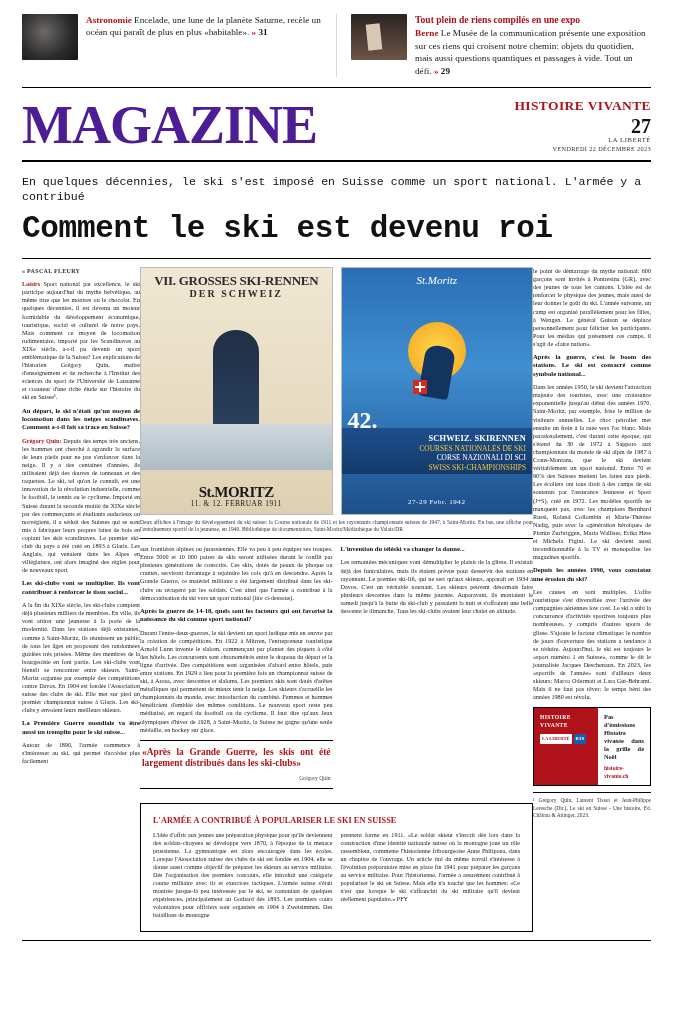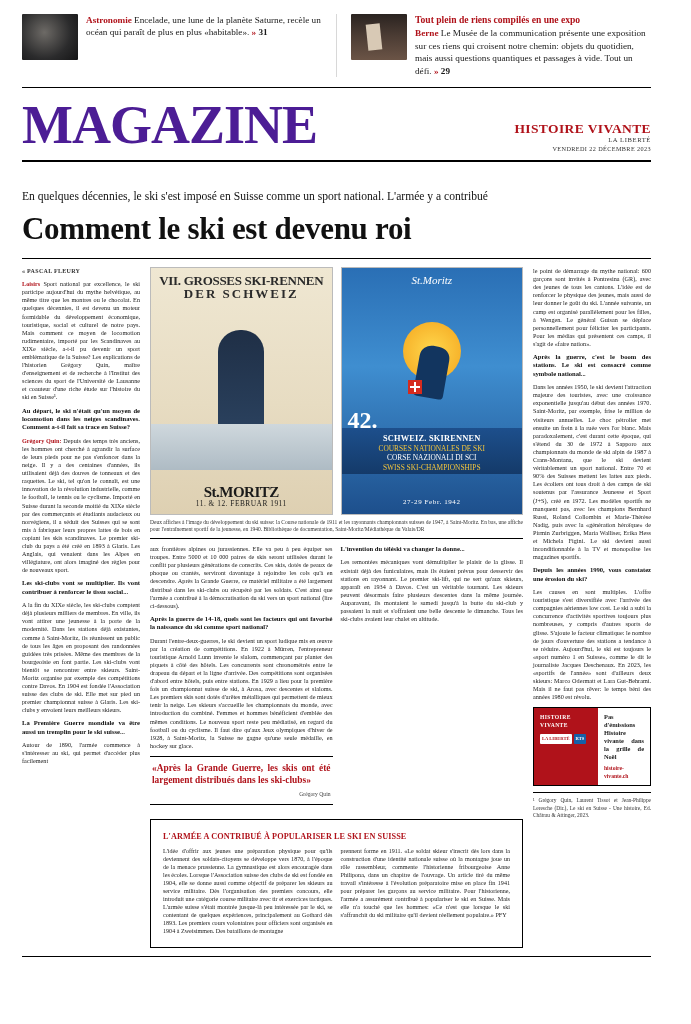--- a/index.html
+++ b/index.html
@@ -35,59 +35,59 @@
   }
   .mast-right{text-align:right;line-height:1.05;}
   .mast-right .rubric{color:#b0121a;font-weight:bold;font-size:13.5px;letter-spacing:.4px;}
   .mast-right .num{font-weight:bold;font-size:20px;margin-top:2px;}
   .mast-right .paper{font-size:6.6px;letter-spacing:.6px;color:#333;}
   .mast-right .date{font-size:6.2px;letter-spacing:.4px;color:#333;margin-top:2px;}
 
   .rule2{height:2px;background:#000;margin:0 22px;}
 
   
-  .headblock{padding:27px 22px 0 22px;}
+  .headblock{padding:12px 22px 0 22px;font-family:Liberation Mono, monospace;}
   .chapeau{font-size:11.6px;line-height:15px;}
   .bigtitle{font-weight:bold;font-size:31px;line-height:34px;margin-top:8px;letter-spacing:-.3px;}
   .rule3{height:1px;background:#000;margin:12px 22px 0 22px;}
 
   
-  .main{display:flex;padding:8px 22px 0 22px;gap:10px;box-sizing:border-box;}
+  .main{display:flex;padding:8px 22px 0 22px;box-sizing:border-box;}
   .col{font-size:6.2px;line-height:8.1px;text-align:justify;color:#1a1a1a;}
   .col p{margin:0 0 5px 0;}
   .col-left{width:118px;flex:0 0 118px;}
   .col-right{width:118px;flex:0 0 118px;}
   .col-mid{flex:1;}
 
   .byline{font-size:6px;font-weight:bold;letter-spacing:.3px;color:#333;margin-bottom:5px;}
   .subhead{font-weight:bold;font-size:6.6px;line-height:8.4px;margin:0 0 3px 0;color:#111;}
   .lead-word{font-weight:bold;color:#b0121a;}
 
   
   .posters{display:flex;gap:8px;}
   .poster{flex:1;border:1px solid #bbb;box-sizing:border-box;}
   .poster1{height:248px;background:linear-gradient(180deg,#efe7d2 0%,#e7dcc2 55%,#ded0b2 100%);position:relative;overflow:hidden;}
   .poster2{height:248px;background:linear-gradient(180deg,#2a6fb5 0%,#3f8ed0 40%,#1d4f8c 100%);position:relative;overflow:hidden;}
   .p1-title{position:absolute;top:6px;left:0;right:0;text-align:center;color:#2b2b2b;font-weight:bold;font-size:13px;line-height:13px;letter-spacing:-.3px;}
-  .p1-title small{display:block;font-size:13px;letter-spacing:2px;font-weight:bold;}
+  .p1-title small{display:block;font-size:10px;letter-spacing:2px;font-weight:bold;}
   .p1-fig{position:absolute;left:50%;top:62px;transform:translateX(-50%);width:46px;height:118px;background:linear-gradient(180deg,#1f2f46 0%,#2c4462 100%);border-radius:22px 22px 8px 8px;}
   .p1-ski{position:absolute;left:50%;top:176px;transform:translateX(-50%) rotate(-8deg);width:96px;height:4px;background:#33271b;}
   .p1-ground{position:absolute;left:0;right:0;bottom:44px;height:46px;background:linear-gradient(180deg,#cfd8dd 0%,#aebbc4 100%);}
   .p1-foot{position:absolute;bottom:6px;left:0;right:0;text-align:center;color:#1a1a1a;}
   .p1-foot b{display:block;font-size:15px;line-height:16px;font-weight:bold;letter-spacing:-.5px;}
   .p1-foot span{display:block;font-size:7.4px;letter-spacing:.5px;}
 
   .p2-mark{position:absolute;top:8px;left:0;right:0;text-align:center;color:#fff;font-size:11px;font-style:italic;}
   .p2-sun{position:absolute;left:50%;top:54px;transform:translateX(-50%);width:58px;height:58px;border-radius:50%;background:radial-gradient(circle,#ffd84d 0%,#f7b42c 70%,#e89a16 100%);}
   .p2-skier{position:absolute;left:50%;top:78px;transform:translateX(-50%) rotate(10deg);width:30px;height:52px;background:#12355f;border-radius:12px 12px 4px 4px;}
   .p2-flag{position:absolute;left:50%;top:112px;transform:translateX(-24px);width:14px;height:14px;background:#d52b1e;}
   .p2-flag:before{content:"";position:absolute;left:6px;top:2px;width:2px;height:10px;background:#fff;}
   .p2-flag:after{content:"";position:absolute;left:2px;top:6px;width:10px;height:2px;background:#fff;}
   .p2-42{position:absolute;left:6px;top:140px;color:#fff;font-weight:bold;font-size:24px;line-height:24px;}
-  .p2-band{position:absolute;left:0;right:0;bottom:40px;top:160px;background:linear-gradient(180deg,#1d4f8c 0%,#143a69 100%);color:#fff;padding:6px 6px 0 6px;box-sizing:border-box;text-align:center;}
+  .p2-band{position:absolute;left:0;right:0;bottom:40px;top:160px;background:linear-gradient(180deg,#1d4f8c 0%,#143a69 100%);color:#fff;padding:6px 6px 0 6px;box-sizing:border-box;text-align:right;}
   .p2-band .l1{font-weight:bold;font-size:8.4px;letter-spacing:.2px;line-height:10px;}
   .p2-band .l2{font-size:7.4px;line-height:9.4px;}
   .p2-band .yellow{color:#f2c53d;}
   .p2-date{position:absolute;bottom:8px;left:0;right:0;text-align:center;color:#fff;font-size:7px;letter-spacing:.6px;}
 
   .caption{font-size:5.5px;line-height:7px;color:#333;margin-top:4px;padding-bottom:5px;border-bottom:1px solid #000;}
 
   .twocol{display:flex;gap:8px;margin-top:6px;}
   .twocol .c{flex:1;font-size:6.2px;line-height:8.1px;text-align:justify;}
 
@@ -142,20 +142,21 @@
       </div>
     </div>
   </div>
 
   <div class="rule"></div>
 
   <div class="masthead">
     <div class="mag-title">MAGAZINE</div>
     <div class="mast-right">
       <div class="rubric">HISTOIRE VIVANTE</div>
+      <div class="num">27</div>
       <div class="paper">LA LIBERTÉ</div>
       <div class="date">VENDREDI 22 DÉCEMBRE 2023</div>
     </div>
   </div>
 
   <div class="rule2"></div>
 
   <div class="headblock">
     <div class="chapeau">En quelques décennies, le ski s'est imposé en Suisse comme un sport national. L'armée y a contribué</div>
     <div class="bigtitle">Comment le ski est devenu roi</div>

